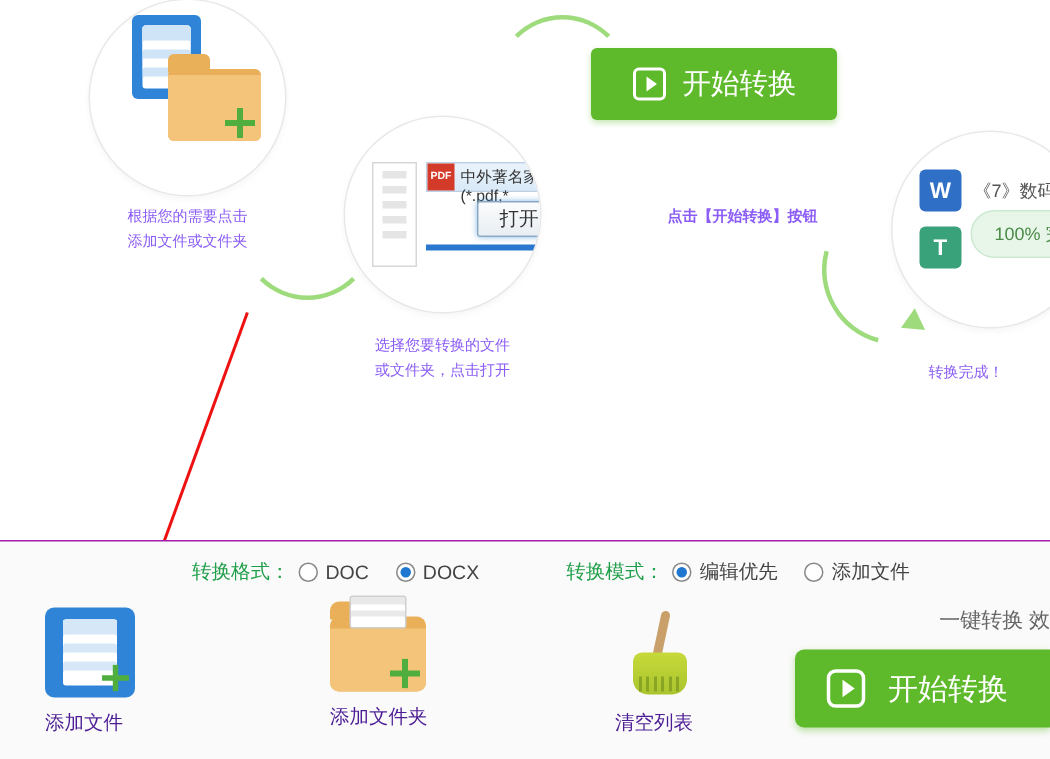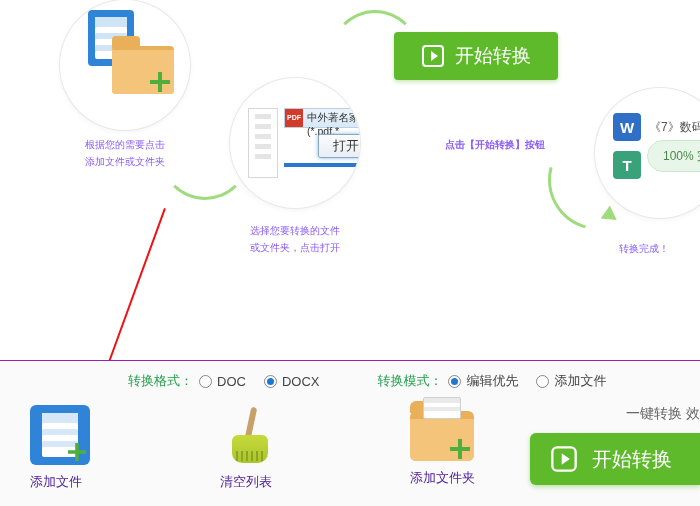--- a/index.html
+++ b/index.html
@@ -242,32 +242,32 @@
     </div>
 
     <div class="actions">
       <div class="action" style="margin-left:0;">
         <div class="ic-file">
             <span class="plus"></span>
           </div>
         <span class="lbl">添加文件</span>
       </div>
       <div class="action">
+        <div class="ic-folder">
+            <span class="front"></span>
+            <span class="plus"></span>
+          </div>
+        <span class="lbl">添加文件夹</span>
+      </div>
+      <div class="action">
         <div class="ic-broom">
             <span class="stick"></span>
             <span class="head"></span>
           </div>
         <span class="lbl">清空列表</span>
-      </div>
-      <div class="action">
-        <div class="ic-folder">
-            <span class="front"></span>
-            <span class="plus"></span>
-          </div>
-        <span class="lbl">添加文件夹</span>
       </div>
     </div>
 
     <div class="tagline">一键转换  效</div>
 
     <div class="start-btn">
       <svg width="28" height="28" viewBox="0 0 24 24">
         <rect x="2" y="2" width="20" height="20" rx="4" fill="none" stroke="#fff" stroke-width="2"></rect>
         <path d="M10 7l7 5-7 5z" fill="#fff"></path>
       </svg>

